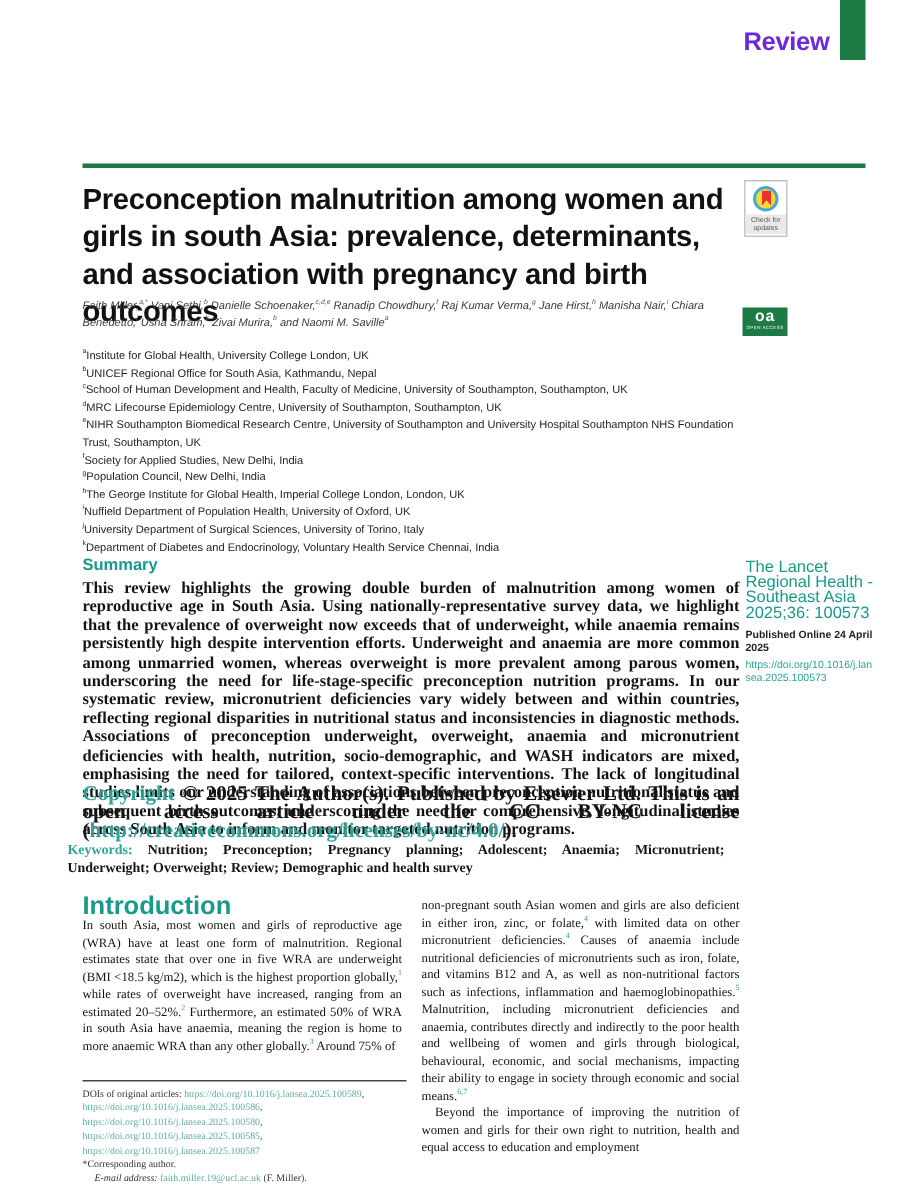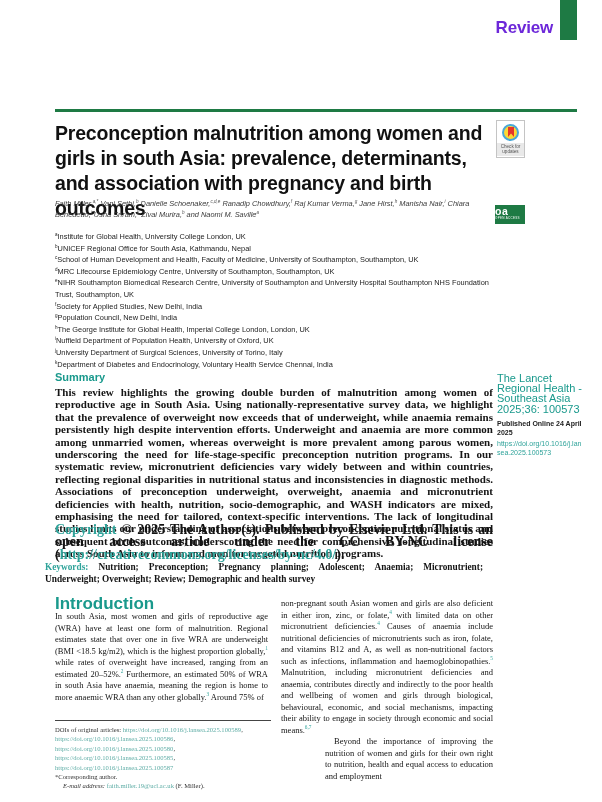--- a/index.html
+++ b/index.html
@@ -16,39 +16,39 @@
   .title{position:absolute;top:121px;left:55px;width:432px;margin:0;font-size:19.5px;line-height:25px;font-weight:bold;color:#111;letter-spacing:-0.2px;}
   .authors{position:absolute;top:198px;left:55px;width:432px;margin:0;font-style:italic;font-size:7.4px;line-height:11px;color:#3a3a3a;}
   .authors sup{color:#555;}
   
   .check-badge{position:absolute;top:120px;left:496px;width:29px;height:38px;border:1px solid #c4c4c4;background:#fff;box-sizing:border-box;}
   .cb-art{position:relative;height:22px;}
   .cb-circle{position:absolute;left:5px;top:3px;width:13px;height:13px;border-radius:50%;background:#fdd835;border:2px solid #4aa8d8;}
   .cb-mark{position:absolute;left:11px;top:6px;width:6px;height:10px;background:#e5352b;clip-path:polygon(0 0,100% 0,100% 100%,50% 65%,0 100%);}
   .cb-text{background:#e9e9e9;font-size:4.6px;line-height:5.2px;color:#555;text-align:center;padding:1px 0 2px;}
   
-  .oa-badge{position:absolute;top:205px;left:495px;width:30px;height:19px;background:#1E7A44;text-align:left;}
+  .oa-badge{position:absolute;top:205px;left:495px;width:30px;height:19px;background:#1E7A44;text-align:center;}
   .oa-main{font-size:10.5px;line-height:12px;font-weight:bold;color:#fff;letter-spacing:0.5px;}
   .oa-sub{font-size:3px;line-height:3.5px;color:#fff;letter-spacing:0.3px;}
   
   .affiliations{position:absolute;top:231px;left:55px;width:445px;font-size:7.4px;line-height:11.6px;color:#222;}
   .affiliations sup{color:#222;}
   .lnk{color:#2FA39A;}
   sup{vertical-align:super;font-size:62%;line-height:0;}
   
   .summary-heading{position:absolute;top:371px;left:55px;margin:0;font-size:11px;font-weight:bold;color:#19998C;}
   .summary-body{position:absolute;top:386px;left:55px;width:438px;margin:0;font-family:"Liberation Serif",serif;font-weight:bold;font-size:11px;line-height:12.4px;text-align:justify;color:#141414;}
   .copyright{position:absolute;top:524px;left:55px;width:438px;margin:0;font-family:"Liberation Serif",serif;font-weight:bold;font-size:14px;line-height:12.4px;text-align:justify;color:#141414;}
   .keywords{position:absolute;top:561px;left:45px;width:438px;margin:0;font-family:"Liberation Serif",serif;font-weight:bold;font-size:9.3px;line-height:12.4px;text-align:justify;color:#141414;}
   
   .intro-heading{position:absolute;top:594px;left:55px;margin:0;font-size:17px;font-weight:bold;color:#19998C;}
   .col-left{position:absolute;top:611px;left:55px;width:213px;font-family:"Liberation Serif",serif;font-size:8.5px;line-height:11.5px;text-align:justify;color:#141414;}
   .col-right{position:absolute;top:598px;left:281px;width:212px;font-family:"Liberation Serif",serif;font-size:8.5px;line-height:11.5px;text-align:justify;color:#141414;}
   .col-right p{margin:0;}
-  .col-right .indent{text-indent:9px;margin-left:44px;}
+  .col-right .indent{text-indent:9px;}
   .col-left sup,.col-right sup{color:#2FA39A;}
   
   .footnote{position:absolute;top:720px;left:55px;width:216px;border-top:1px solid #444;padding-top:4px;font-family:"Liberation Serif",serif;font-size:6.6px;line-height:9.4px;color:#333;}
   .footnote p{margin:0;}
   .footnote .lnk{color:#5FADA6;}
   .footnote .email-line{padding-left:8px;}
   .footnote em{font-style:italic;}
   
   .sidebar{position:absolute;top:373px;left:497px;width:85px;}
   .journal-ref{font-size:11px;line-height:10.2px;font-weight:normal;color:#19998C;}

